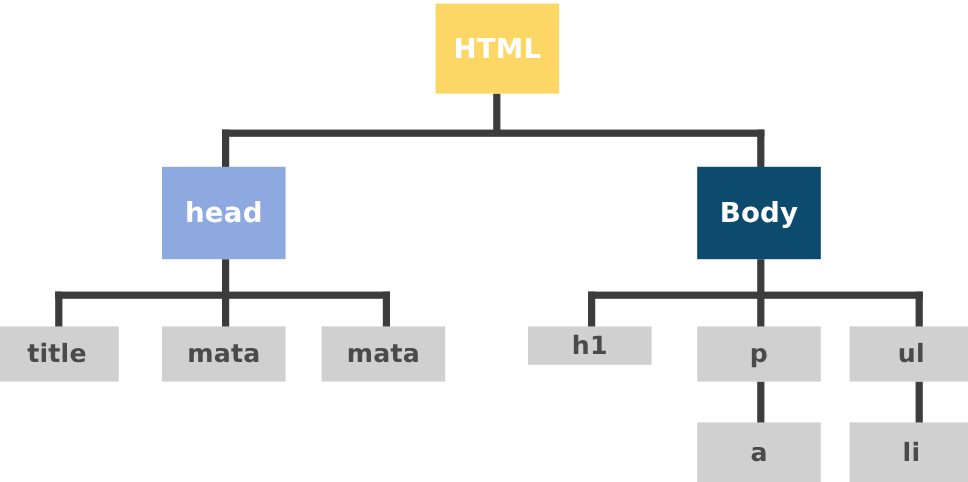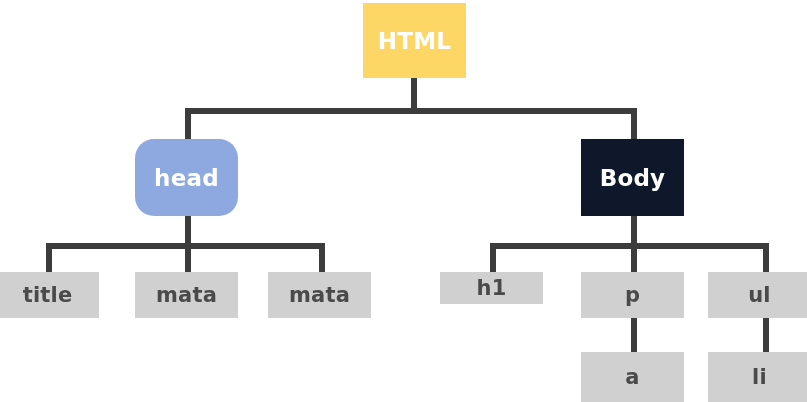--- a/index.html
+++ b/index.html
@@ -30,24 +30,23 @@
   }
   .node-root {
     background: #fcd765;
     color: #ffffff;
     font-size: 23px;
   }
   .node-head {
     background: #8da9e0;
     color: #ffffff;
     font-size: 23px;
-    border-radius: 19px;
   }
   .node-body {
-    background: #0f172a;
+    background: #0c4a6e;
     color: #ffffff;
     font-size: 23px;
   }
   .node-leaf {
     background: #d0d0d0;
     color: #4a4a4a;
     font-size: 21px;
   }
   .edge {
     position: absolute;

